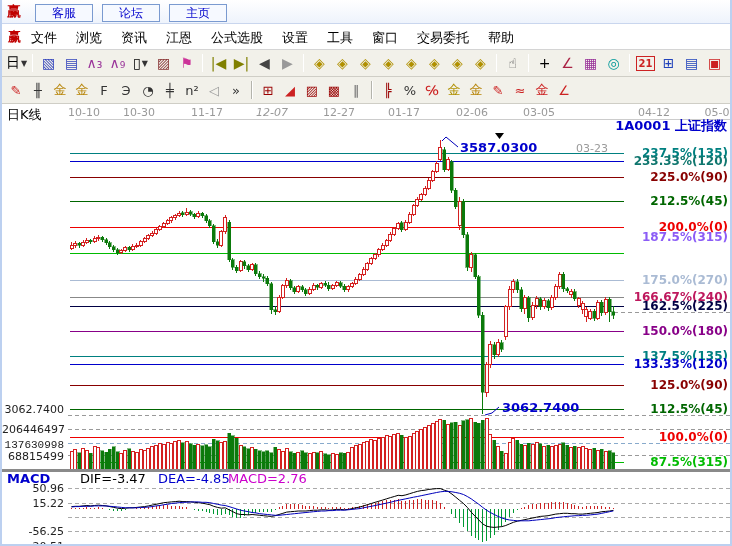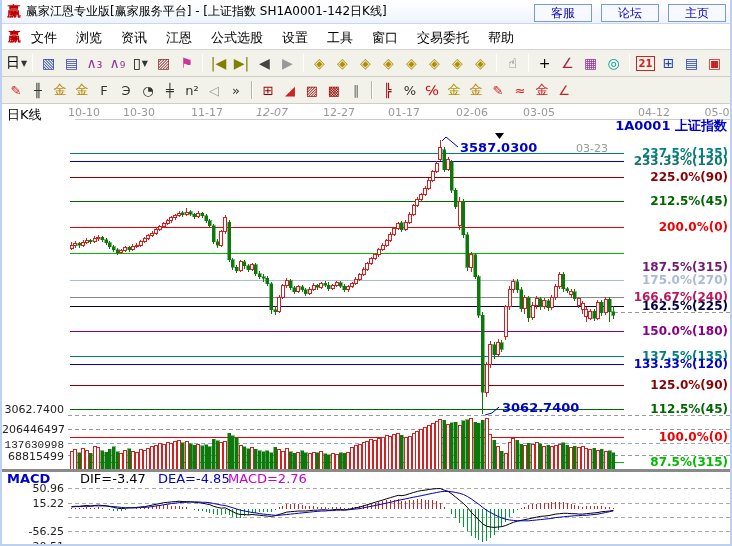--- a/index.html
+++ b/index.html
@@ -39,21 +39,20 @@
   .macd-dif{left:78px;top:368px;font-size:13px;color:#000}
   .macd-dea{left:156px;top:368px;font-size:13px;color:#0000cc}
   .macd-val{left:226px;top:368px;font-size:13px;color:#cc00cc}
   .macd-scale{left:0;width:62px;text-align:right;font-size:11px;color:#222}
 </style>
 </head>
 <body>
 
 <div class="titlebar">
   <span class="app-logo">赢</span>
-  <span class="win-title">赢家江恩专业版[赢家服务平台] - [上证指数  SH1A0001-142日K线]</span>
   <span id="titleButtons"><span class="tbtn">客服</span><span class="tbtn">论坛</span><span class="tbtn">主页</span></span>
 </div>
 
 <div class="menubar">
   <span class="menu-logo">赢</span>
   <span id="menuItems"><span class="menuitem">文件</span><span class="menuitem">浏览</span><span class="menuitem">资讯</span><span class="menuitem">江恩</span><span class="menuitem">公式选股</span><span class="menuitem">设置</span><span class="menuitem">工具</span><span class="menuitem">窗口</span><span class="menuitem">交易委托</span><span class="menuitem">帮助</span></span>
 </div>
 
 <div class="toolbar" id="toolbar1">
     <span class="ticon">
@@ -851,21 +850,21 @@
       <div class="lbl date-lbl" style="left: 470px;">02-06</div>
       <div class="lbl date-lbl" style="left: 537px;">03-05</div>
       <div class="lbl date-lbl" style="left: 590px; margin-top: 36px;">03-23</div>
       <div class="lbl date-lbl" style="left: 652px;">04-12</div>
       <div class="lbl date-lbl" style="left: 715px;">05-0</div>
       <div class="lbl gann-lbl" style="top: 42px; color: rgb(0, 128, 128);">237.5%(135)</div>
       <div class="lbl gann-lbl" style="top: 50px; color: #0f766e; text-align: center;">233.33%(120)</div>
       <div class="lbl gann-lbl" style="top: 66px; color: rgb(136, 0, 0);">225.0%(90)</div>
       <div class="lbl gann-lbl" style="top: 90px; color: rgb(0, 102, 0);">212.5%(45)</div>
       <div class="lbl gann-lbl" style="top: 116px; color: rgb(238, 0, 0);">200.0%(0)</div>
-      <div class="lbl gann-lbl" style="top: 156px; color: #701a75; text-align: center;">187.5%(315)</div>
+      <div class="lbl gann-lbl" style="top: 126px; color: #8b5cf6; text-align: center;">187.5%(315)</div>
       <div class="lbl gann-lbl" style="top: 169px; color: rgb(170, 187, 212);">175.0%(270)</div>
       <div class="lbl gann-lbl" style="top: 186px; color: #be185d;">166.67%(240)</div>
       <div class="lbl gann-lbl" style="top: 195px; color: rgb(0, 0, 68);">162.5%(225)</div>
       <div class="lbl gann-lbl" style="top: 220px; color: rgb(136, 0, 136);">150.0%(180)</div>
       <div class="lbl gann-lbl" style="top: 245px; color: rgb(0, 128, 128);">137.5%(135)</div>
       <div class="lbl gann-lbl" style="top: 253px; color: rgb(0, 0, 204);">133.33%(120)</div>
       <div class="lbl gann-lbl" style="top: 274px; color: rgb(136, 0, 0);">125.0%(90)</div>
       <div class="lbl gann-lbl" style="top: 298px; color: rgb(0, 102, 0);">112.5%(45)</div>
       <div class="lbl gann-lbl" style="top: 326px; color: rgb(238, 0, 0);">100.0%(0)</div>
       <div class="lbl gann-lbl" style="top: 351px; color: rgb(0, 187, 0);">87.5%(315)</div>

